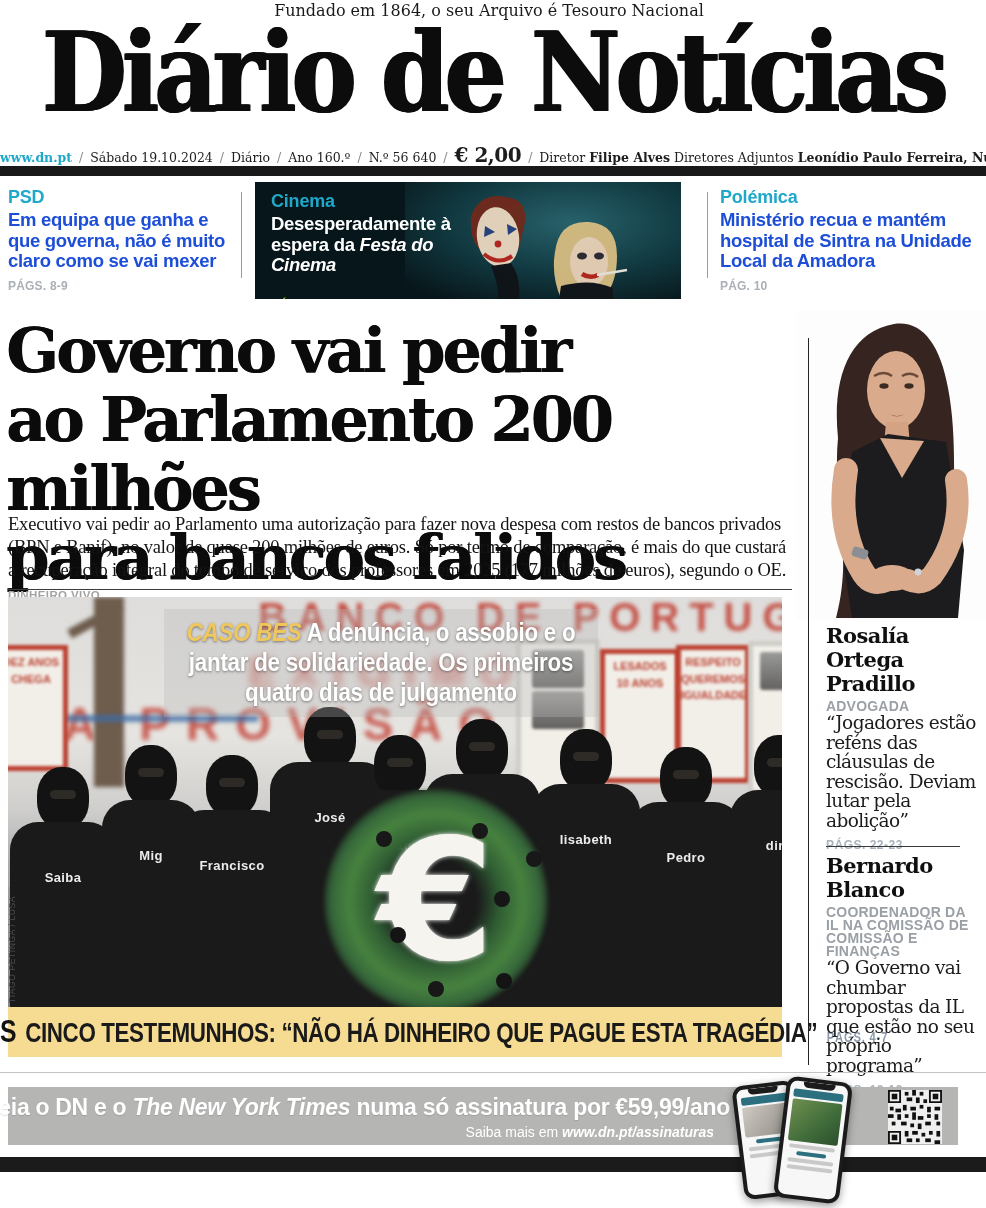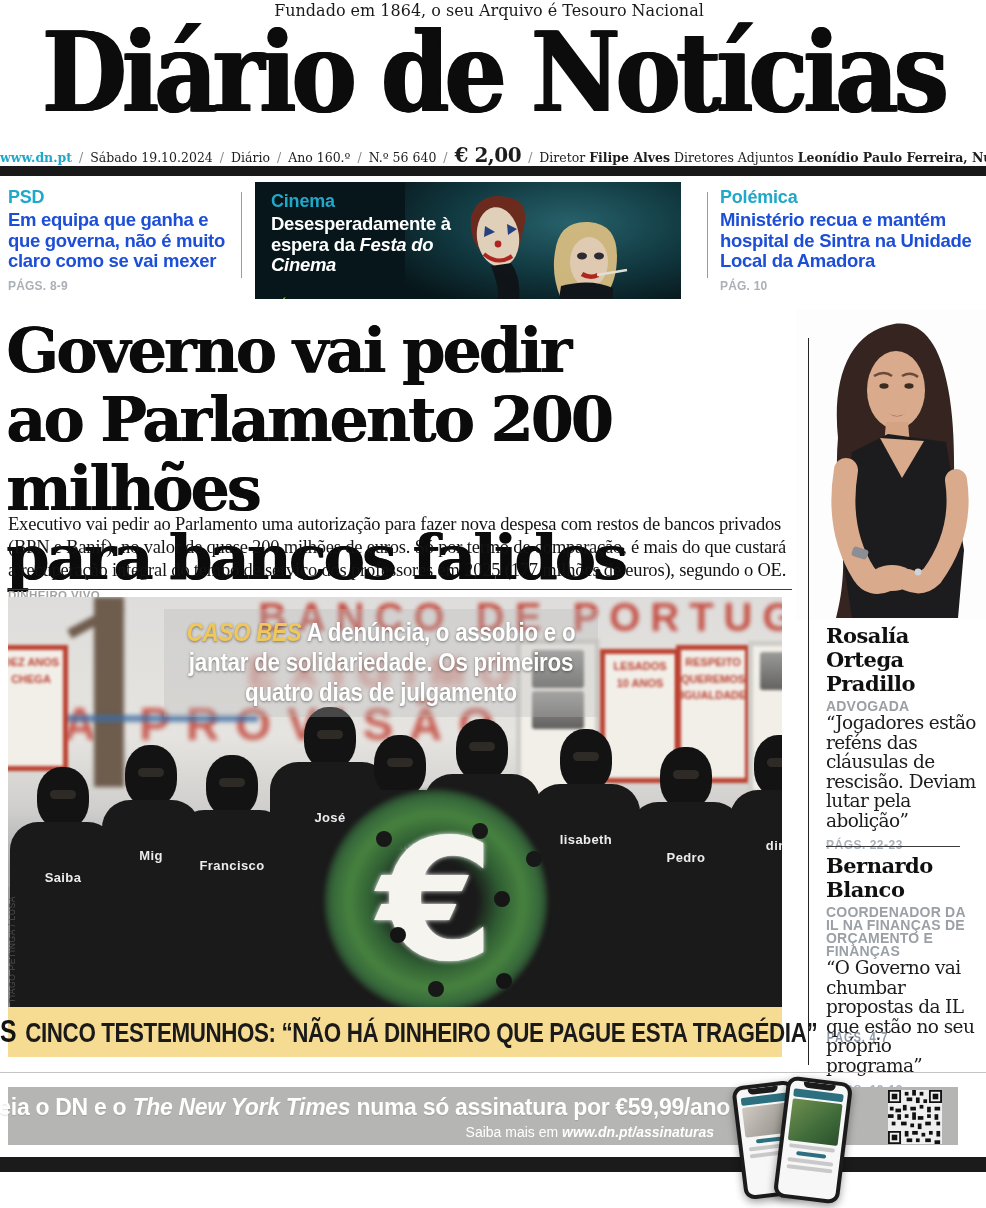--- a/index.html
+++ b/index.html
@@ -347,21 +347,21 @@
 
   <div class="profile profile-1">
     <div class="pr-name">Rosalía Ortega Pradillo</div>
     <div class="pr-role">ADVOGADA</div>
     <div class="pr-quote">“Jogadores estão reféns das cláusulas de rescisão. Deviam lutar pela abolição”</div>
     <div class="pr-pages">PÁGS. 22-23</div>
   </div>
   <div class="pr-divider"></div>
   <div class="profile profile-2">
     <div class="pr-name">Bernardo Blanco</div>
-    <div class="pr-role">COORDENADOR DA IL NA FINANÇAS DE ORÇAMENTO E FINANÇAS</div>
+    <div class="pr-role">COORDENADOR DA IL NA COMISSÃO DE COMISSÃO E FINANÇAS</div>
     <div class="pr-quote">“O Governo vai chumbar propostas da IL que estão no seu próprio programa”</div>
     <div class="pr-pages">PÁGS. 12-13</div>
   </div>
 
   <div class="thin-rule"></div>
   <div class="banner">
     <div class="b-main"><span>Leia o DN e o </span><span class="it">The New York Times</span><span> numa só assinatura por €59,99/ano</span></div>
     <div class="b-sub"><span>Saiba mais em </span><span class="bi">www.dn.pt/assinaturas</span></div>
 
     <svg class="qr" viewBox="0 0 29 29">

